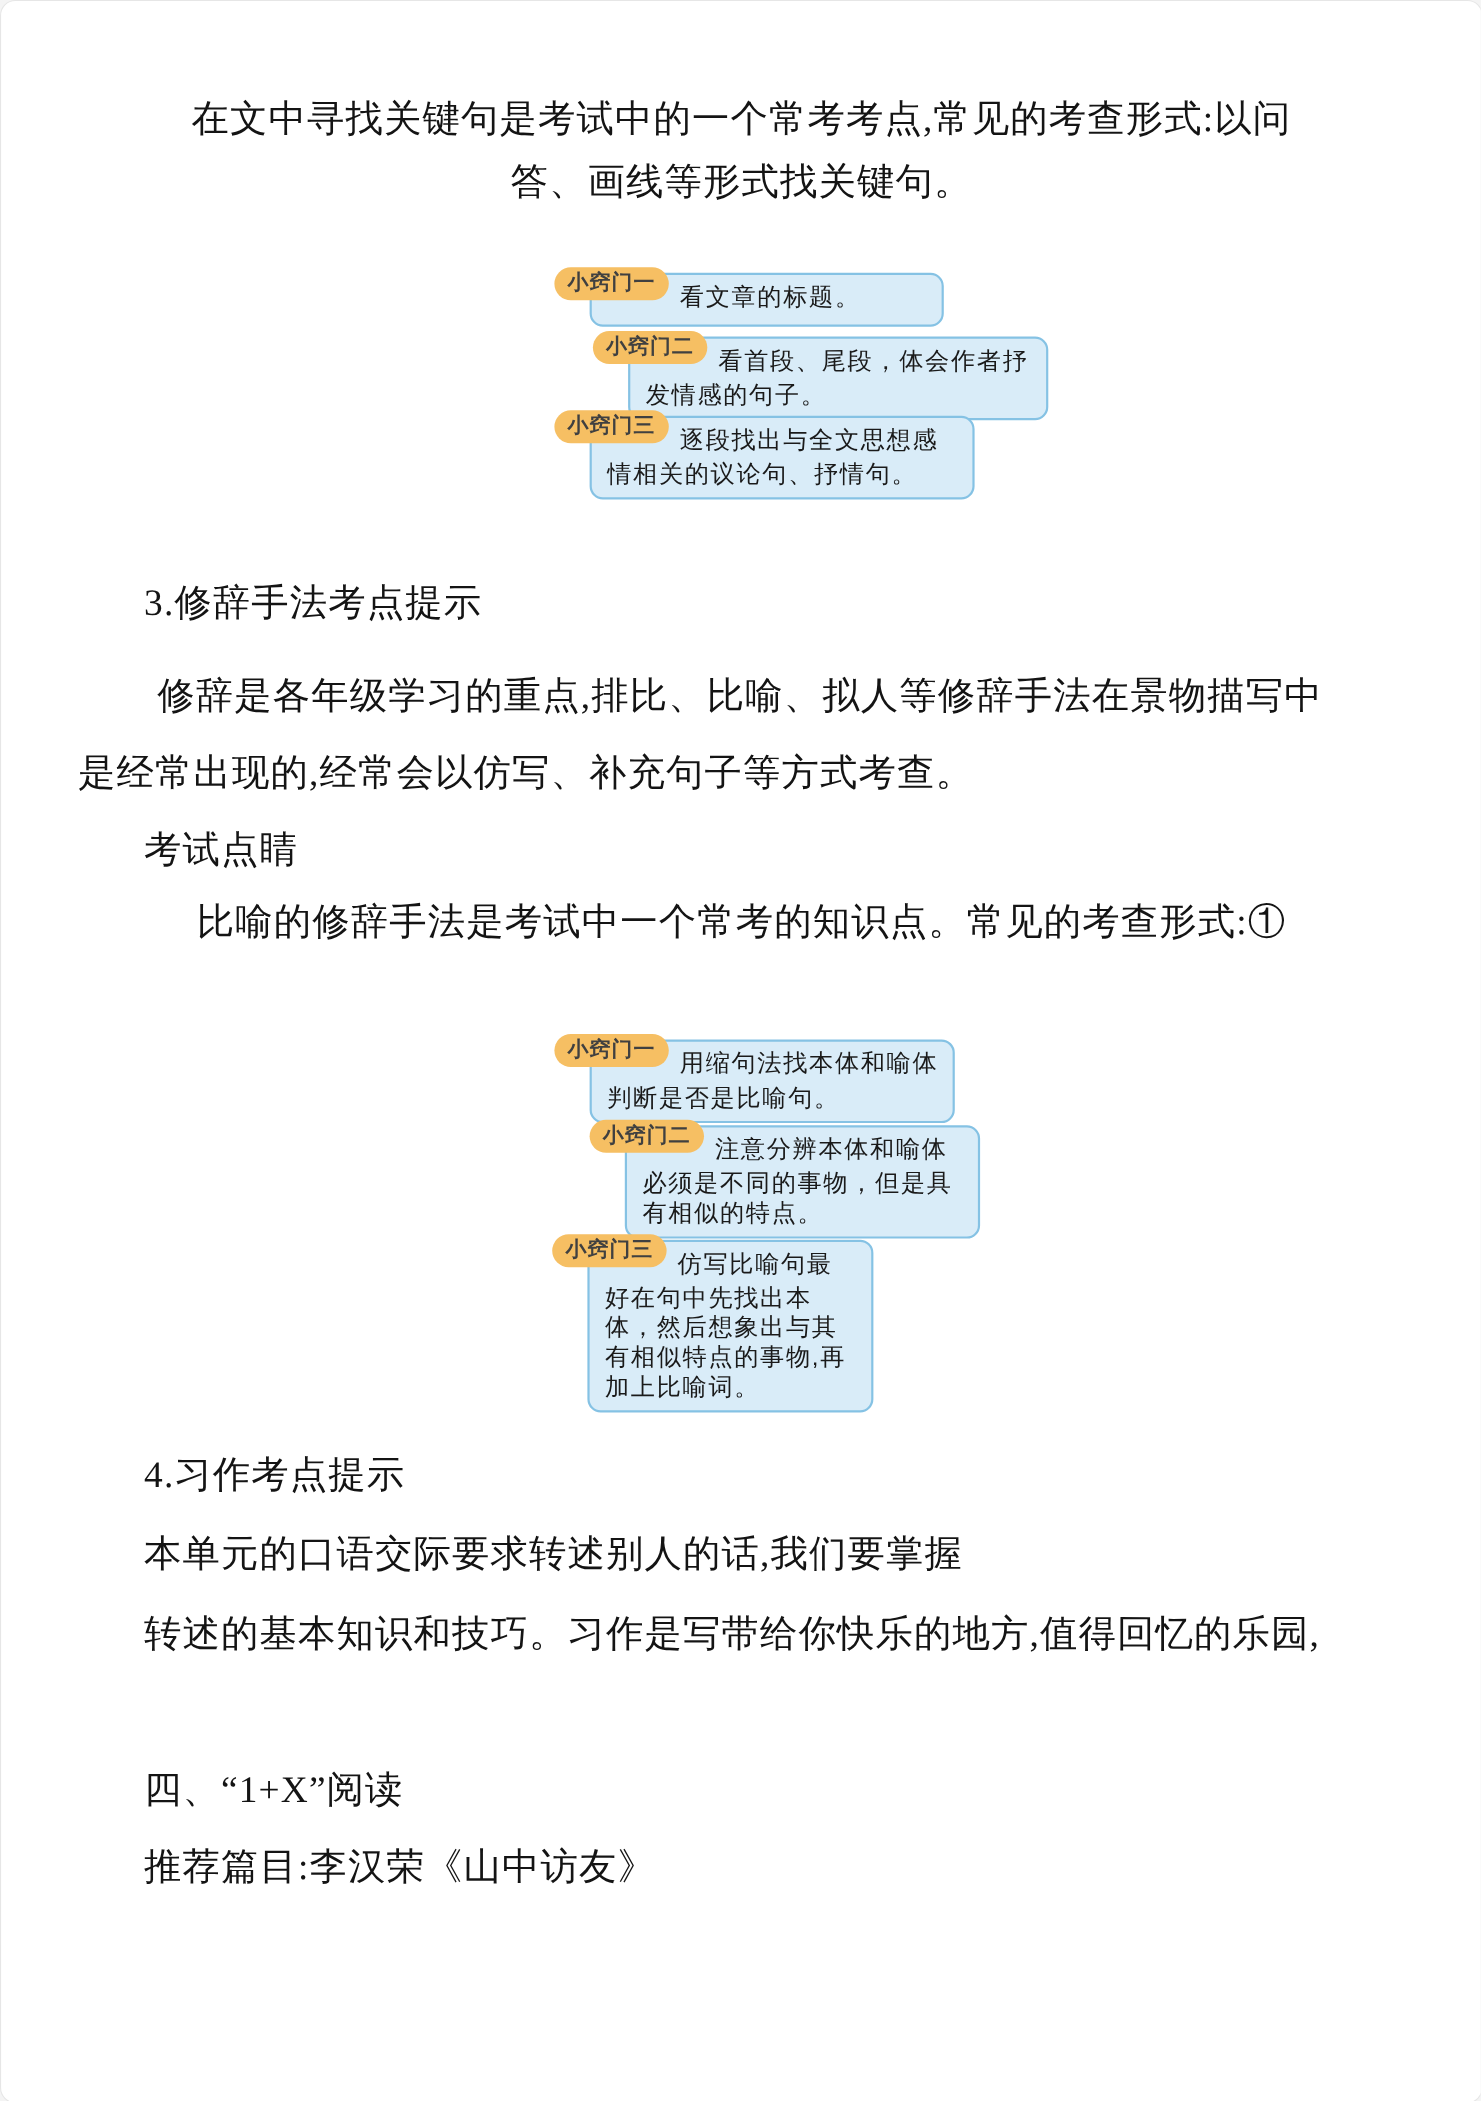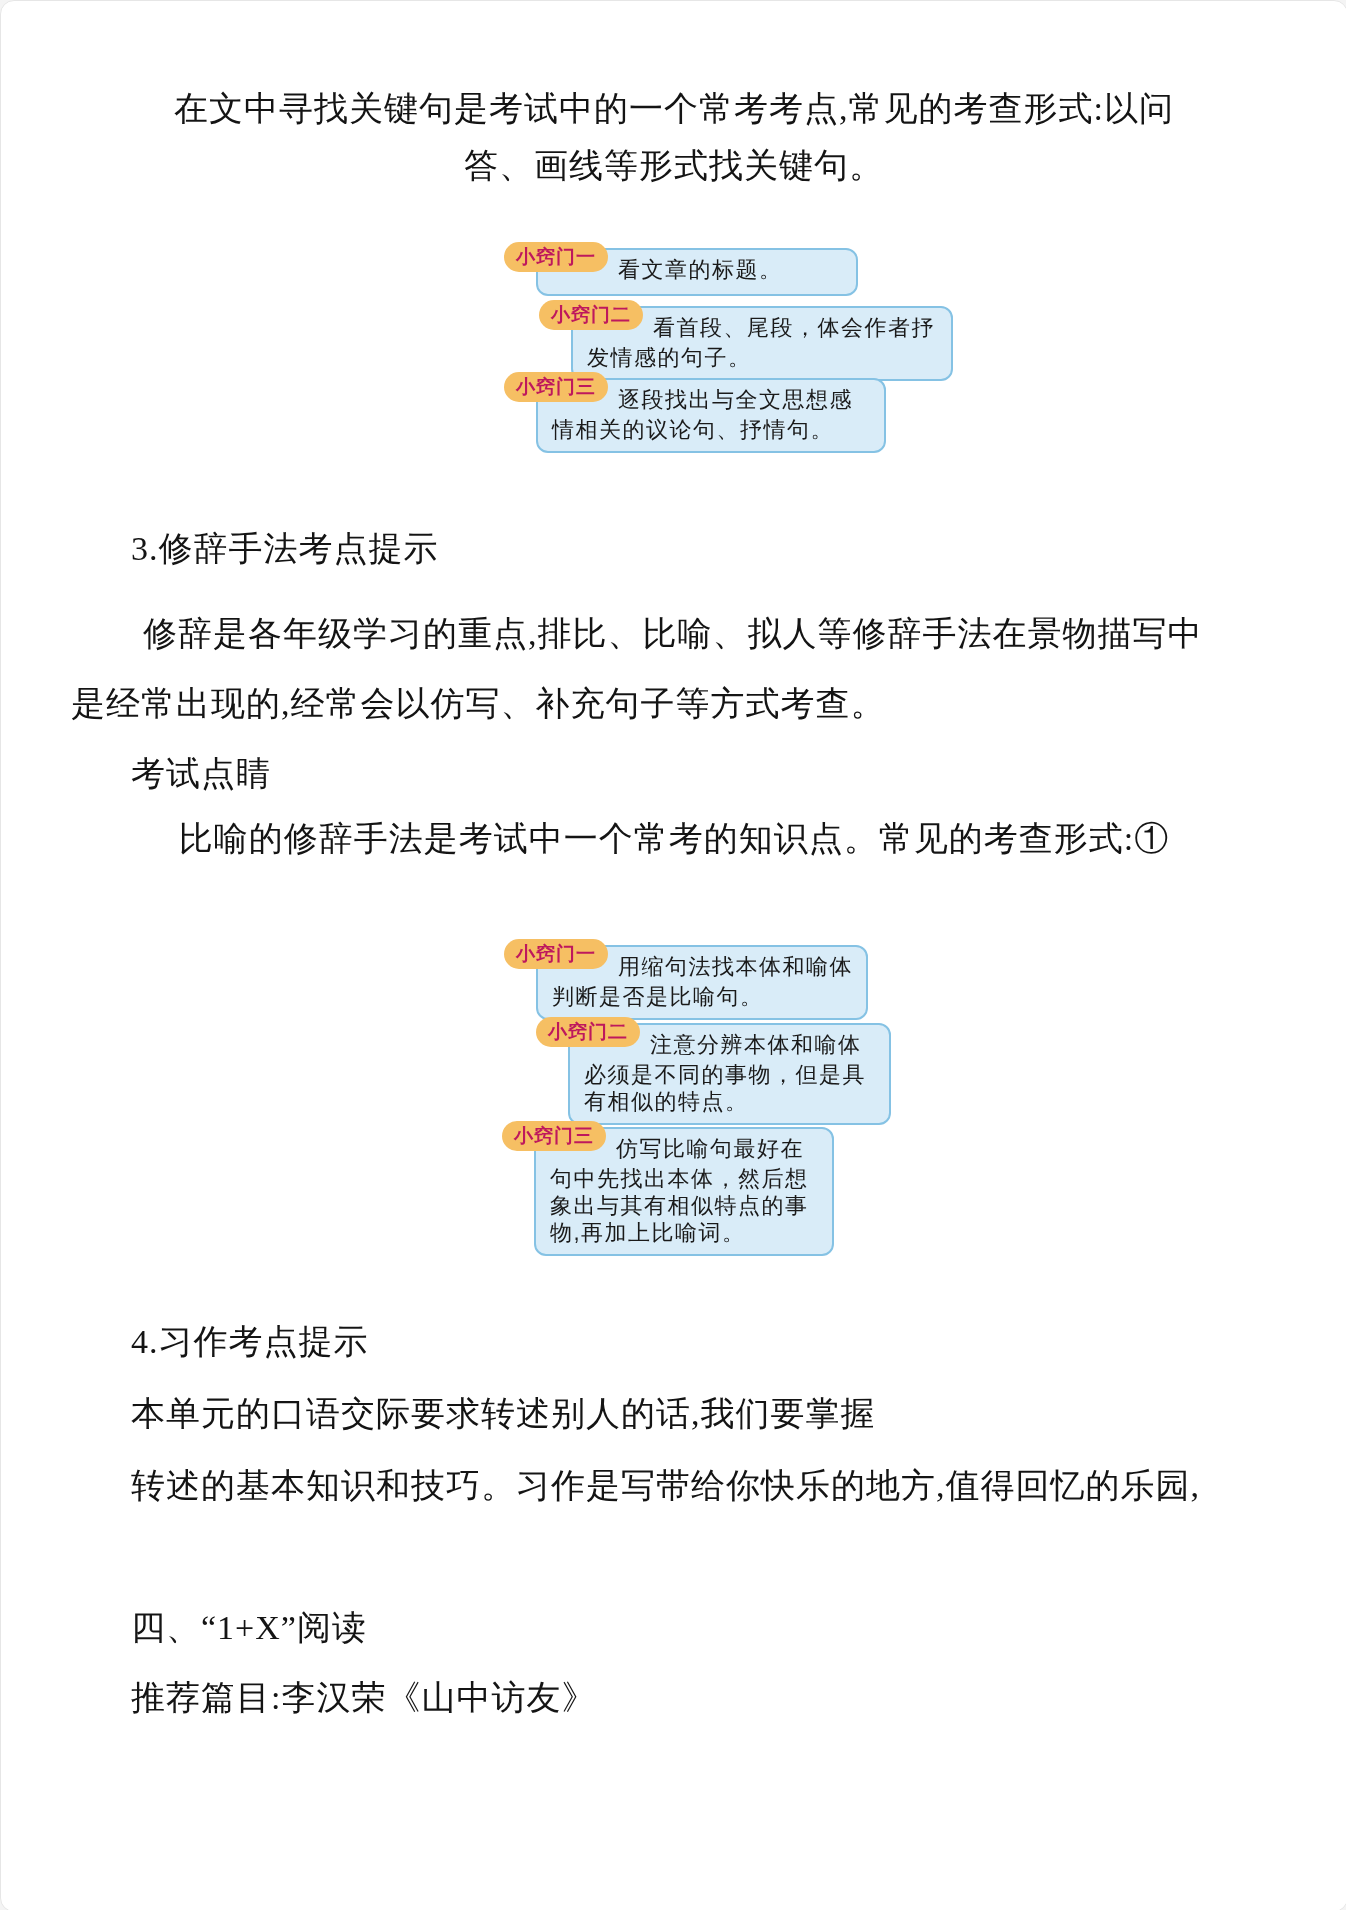--- a/index.html
+++ b/index.html
@@ -35,21 +35,21 @@
     color:#1a1a1a;
     font-family:"Liberation Sans","DejaVu Sans",sans-serif;
   }
   .tip-badge{
     display:inline-block;
     position:relative;
     top:-14px;
     margin-left:-48px;
     margin-right:10px;
     background:#f6bf63;
-    color:#be185d;
+    color:#404040;
     font-weight:bold;
     font-size:19px;
     line-height:22px;
     letter-spacing:1px;
     padding:4px 12px;
     border-radius:16px;
     white-space:nowrap;
   }
   .tip-badge::before,
   .tip-badge::after{
@@ -87,21 +87,21 @@
   <div class="bodyline" style="left:70px;top:680px;">是经常出现的,经常会以仿写、补充句子等方式考查。</div>
   <div class="bodyline" style="left:130px;top:750px;">考试点睛</div>
   <div class="bodyline centered" style="top:815px;">比喻的修辞手法是考试中一个常考的知识点。常见的考查形式:①</div>
 
   <div class="tip-box" style="left:535px;top:944px;width:332px;">
     <span class="tip-badge">小窍门一</span><span class="tip-text">用缩句法找本体和喻体判断是否是比喻句。</span>
   </div>
   <div class="tip-box" style="left:567px;top:1022px;width:323px;">
     <span class="tip-badge">小窍门二</span><span class="tip-text">注意分辨本体和喻体必须是不同的事物，但是具有相似的特点。</span>
   </div>
-  <div class="tip-box" style="left:533px;top:1126px;width:300px;">
+  <div class="tip-box" style="left:533px;top:1126px;width:260px;">
     <span class="tip-badge">小窍门三</span><span class="tip-text">仿写比喻句最好在句中先找出本体，然后想象出与其有相似特点的事物,再加上比喻词。</span>
   </div>
 
   <div class="bodyline" style="left:130px;top:1318px;">4.习作考点提示</div>
   <div class="bodyline" style="left:130px;top:1390px;">本单元的口语交际要求转述别人的话,我们要掌握</div>
   <div class="bodyline" style="left:130px;top:1462px;">转述的基本知识和技巧。习作是写带给你快乐的地方,值得回忆的乐园,</div>
 
   <div class="bodyline" style="left:130px;top:1604px;">四、“1+X”阅读</div>
   <div class="bodyline" style="left:130px;top:1674px;">推荐篇目:李汉荣《山中访友》</div>
 

